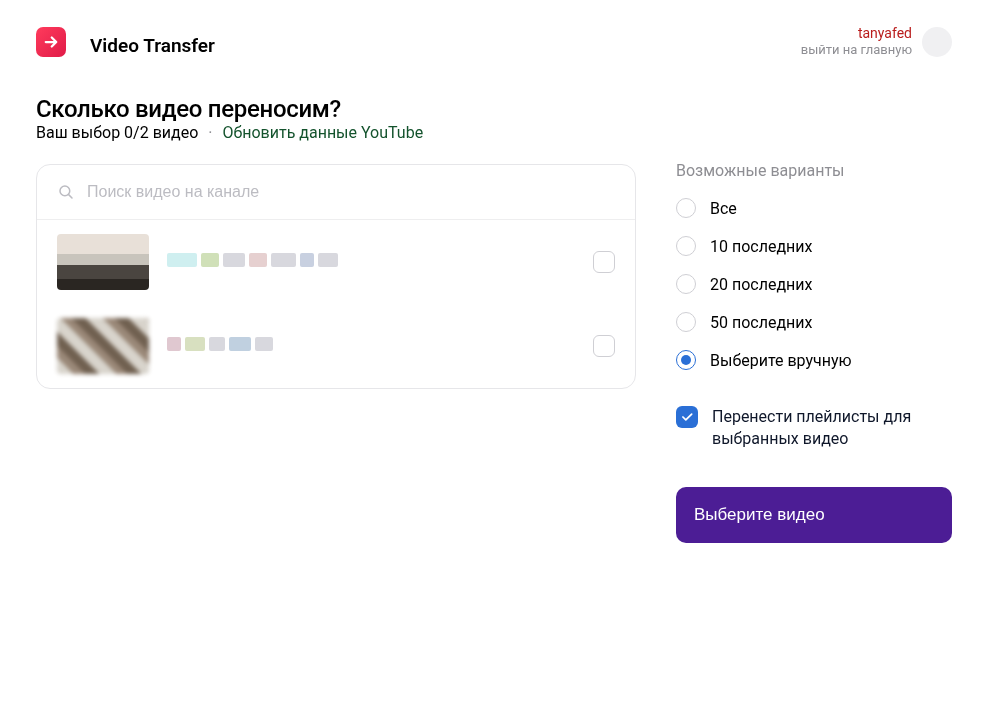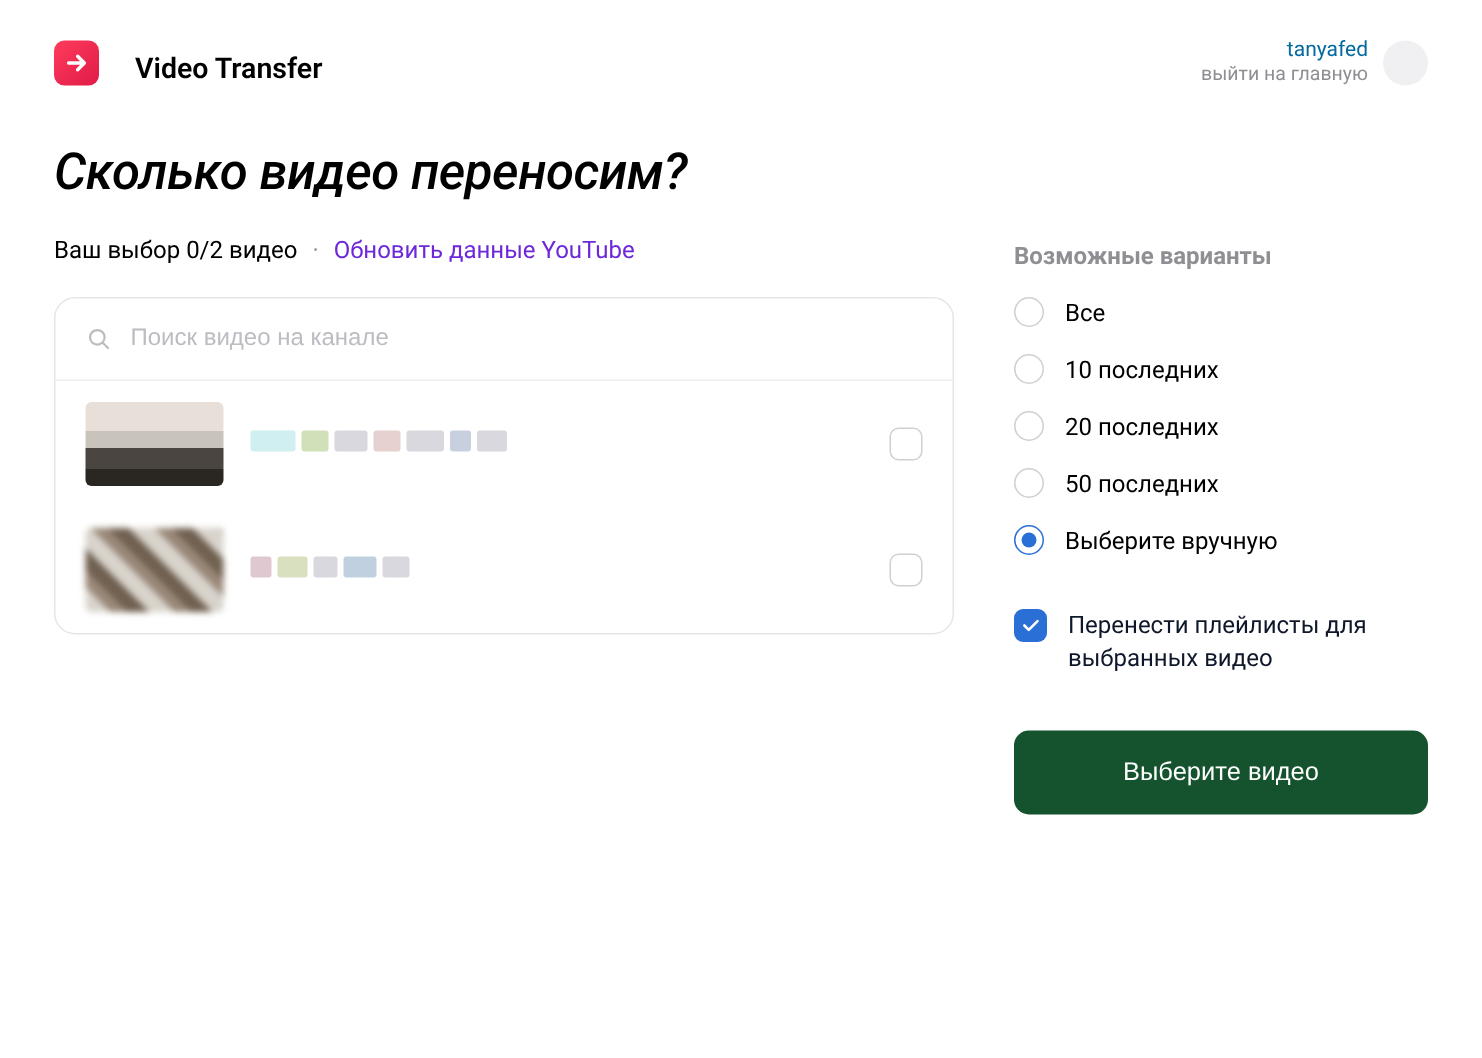--- a/index.html
+++ b/index.html
@@ -48,61 +48,59 @@
       display: flex;
       align-items: center;
       gap: 10px;
     }
     .user-texts {
       text-align: right;
       line-height: 1.3;
     }
     .username {
       font-size: 14px;
-      color: #0369a1;
+      color: #b91c1c;
     }
     .user-sub {
       font-size: 13px;
       color: #8e8e93;
     }
     .avatar {
       width: 30px;
       height: 30px;
       border-radius: 50%;
       background: #f0f0f2;
     }
     .main {
       padding: 36px 36px 0 36px;
       display: flex;
       gap: 40px;
     }
     .left-col {
       flex: 0 0 600px;
     }
     .page-title {
-      font-size: 34px;
+      font-size: 24px;
       font-weight: 500;
       color: #000000;
-      margin-bottom: 22px;
       letter-spacing: -0.3px;
-      font-style: italic;
     }
     .subtitle-row {
       display: flex;
       gap: 6px;
       font-size: 16px;
       margin-bottom: 22px;
       color: #000000;
     }
     .subtitle-sep {
       color: #8e8e93;
       margin: 0 4px;
     }
     .refresh-link {
-      color: #6d28d9;
+      color: #14532d;
       cursor: pointer;
     }
     .video-panel {
       border: 1px solid #e6e6e9;
       border-radius: 14px;
       overflow: hidden;
     }
     .search-row {
       display: flex;
       align-items: center;
@@ -174,21 +172,20 @@
       flex-shrink: 0;
     }
     .right-col {
       flex: 1;
       padding-top: 66px;
     }
     .section-label {
       font-size: 16px;
       color: #8e8e93;
       margin-bottom: 18px;
-      font-weight: bold;
     }
     .radio-group {
       display: flex;
       flex-direction: column;
       gap: 18px;
       margin-bottom: 36px;
     }
     .radio-item {
       display: flex;
       align-items: center;
@@ -236,28 +233,28 @@
       flex-shrink: 0;
     }
     .checkbox-label {
       font-size: 16px;
       color: #0f172a;
       line-height: 1.4;
     }
     .primary-btn {
       width: 100%;
       padding: 18px;
-      background: #14532d;
+      background: #4c1d95;
       color: #ffffff;
       border: none;
       border-radius: 10px;
       font-size: 17px;
       font-weight: 500;
       cursor: pointer;
-      text-align: center;
+      text-align: left;
     }
   </style>
 </head>
 <body>
 
 <div class="header">
   <div class="brand">
     <div class="logo">
       <svg viewBox="0 0 24 24" fill="none">
         <path d="M5 12h13M13 6l6 6-6 6" stroke="#ffffff" stroke-width="3" stroke-linecap="round" stroke-linejoin="round"></path>

